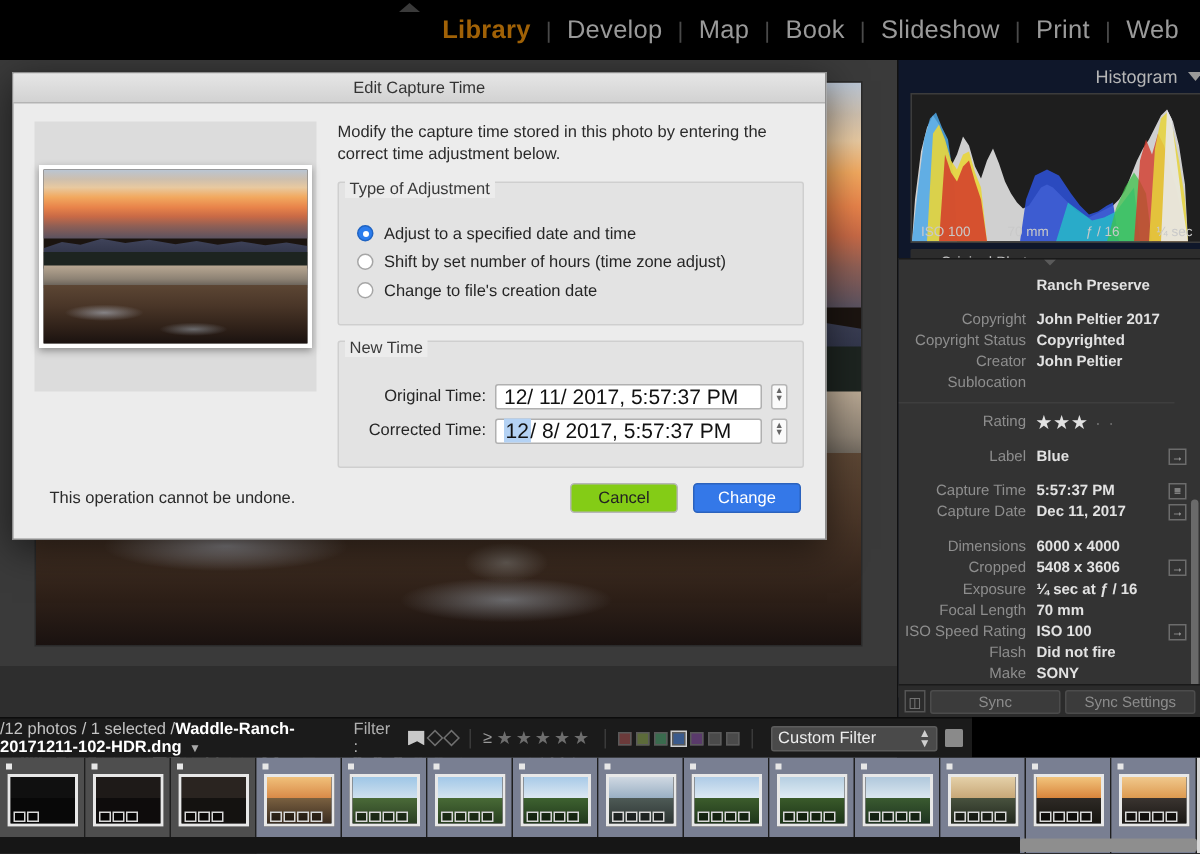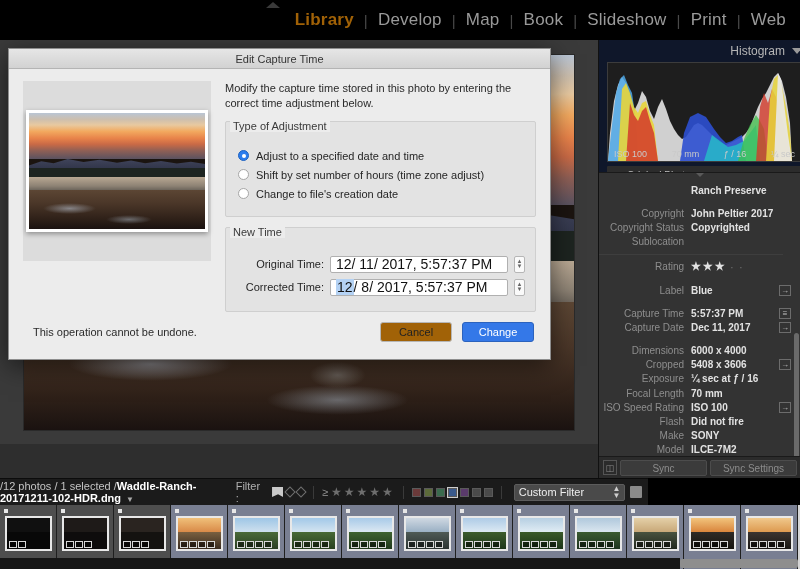--- a/index.html
+++ b/index.html
@@ -343,21 +343,21 @@
     line-height:5px;
   }
   .dlg-footer {
     display:flex; align-items:center; padding:6px 16px 0 24px; gap:10px;
   }
   .undone { font-size:11px; color:#2a2a2a; flex:1; }
   .btn {
     min-width:72px; height:20px; border-radius:3px; font-size:11px;
     display:flex;align-items:center;justify-content:center;
   }
-  .btn.cancel { background:#a16207; border:1px solid #b6b6b6; color:#222; }
+  .btn.cancel { background:#84cc16; border:1px solid #b6b6b6; color:#222; }
   .btn.primary { background:#3478e8; border:1px solid #2b62bd; color:#fff; }
 </style>
 </head>
 <body>
 
 <div id="app">
 
   <div class="topbar">
     <div class="collapse-arrow"></div>
     <div class="modules">
@@ -435,20 +435,24 @@
           </div>
           <div class="mspace"></div>
 
           <div class="mrow">
             <span class="mk">Copyright</span>
             <span class="mv">John Peltier 2017</span>
           </div>
           <div class="mrow">
             <span class="mk">Copyright Status</span>
             <span class="mv">Copyrighted</span>
+          </div>
+          <div class="mrow">
+            <span class="mk">Creator</span>
+            <span class="mv">John Peltier</span>
           </div>
           <div class="mrow">
             <span class="mk">Sublocation</span>
             <span class="mv"></span>
           </div>
 
           <div class="mrule"></div>
 
           <div class="mrow">
             <span class="mk">Rating</span>

